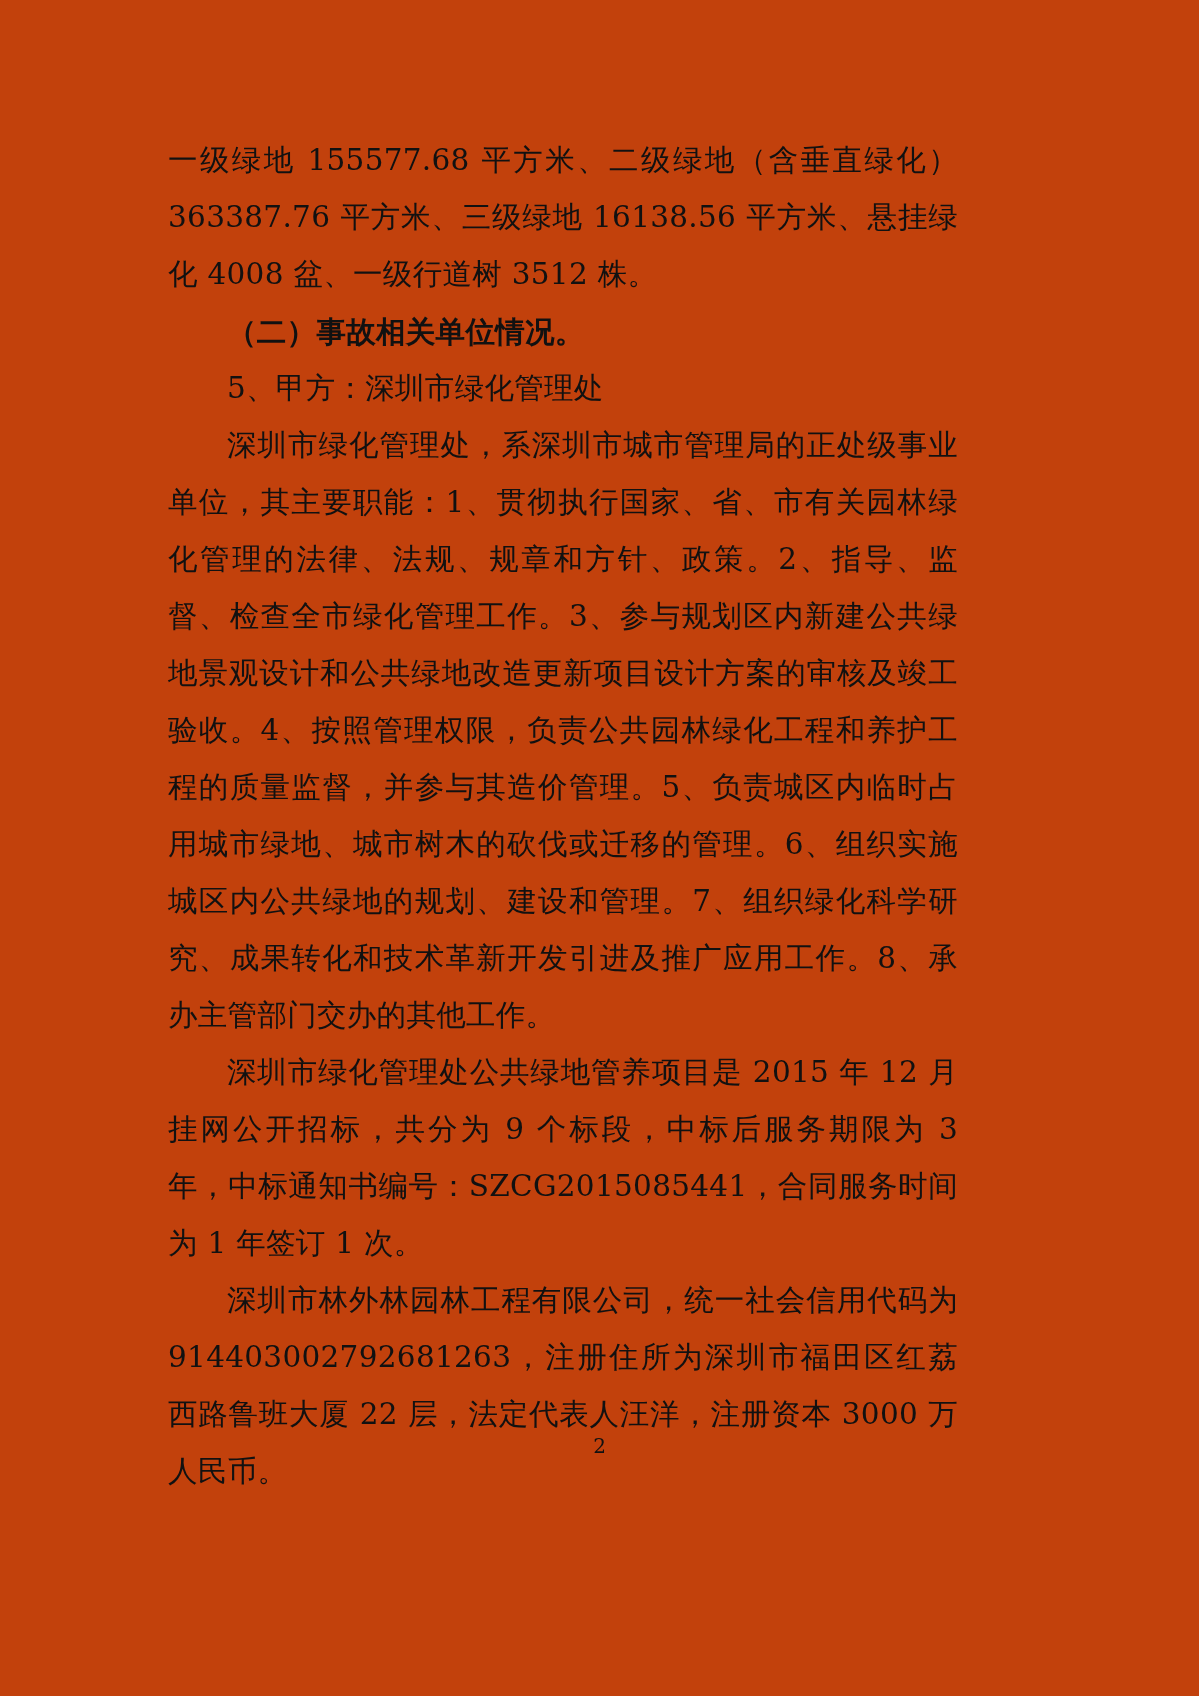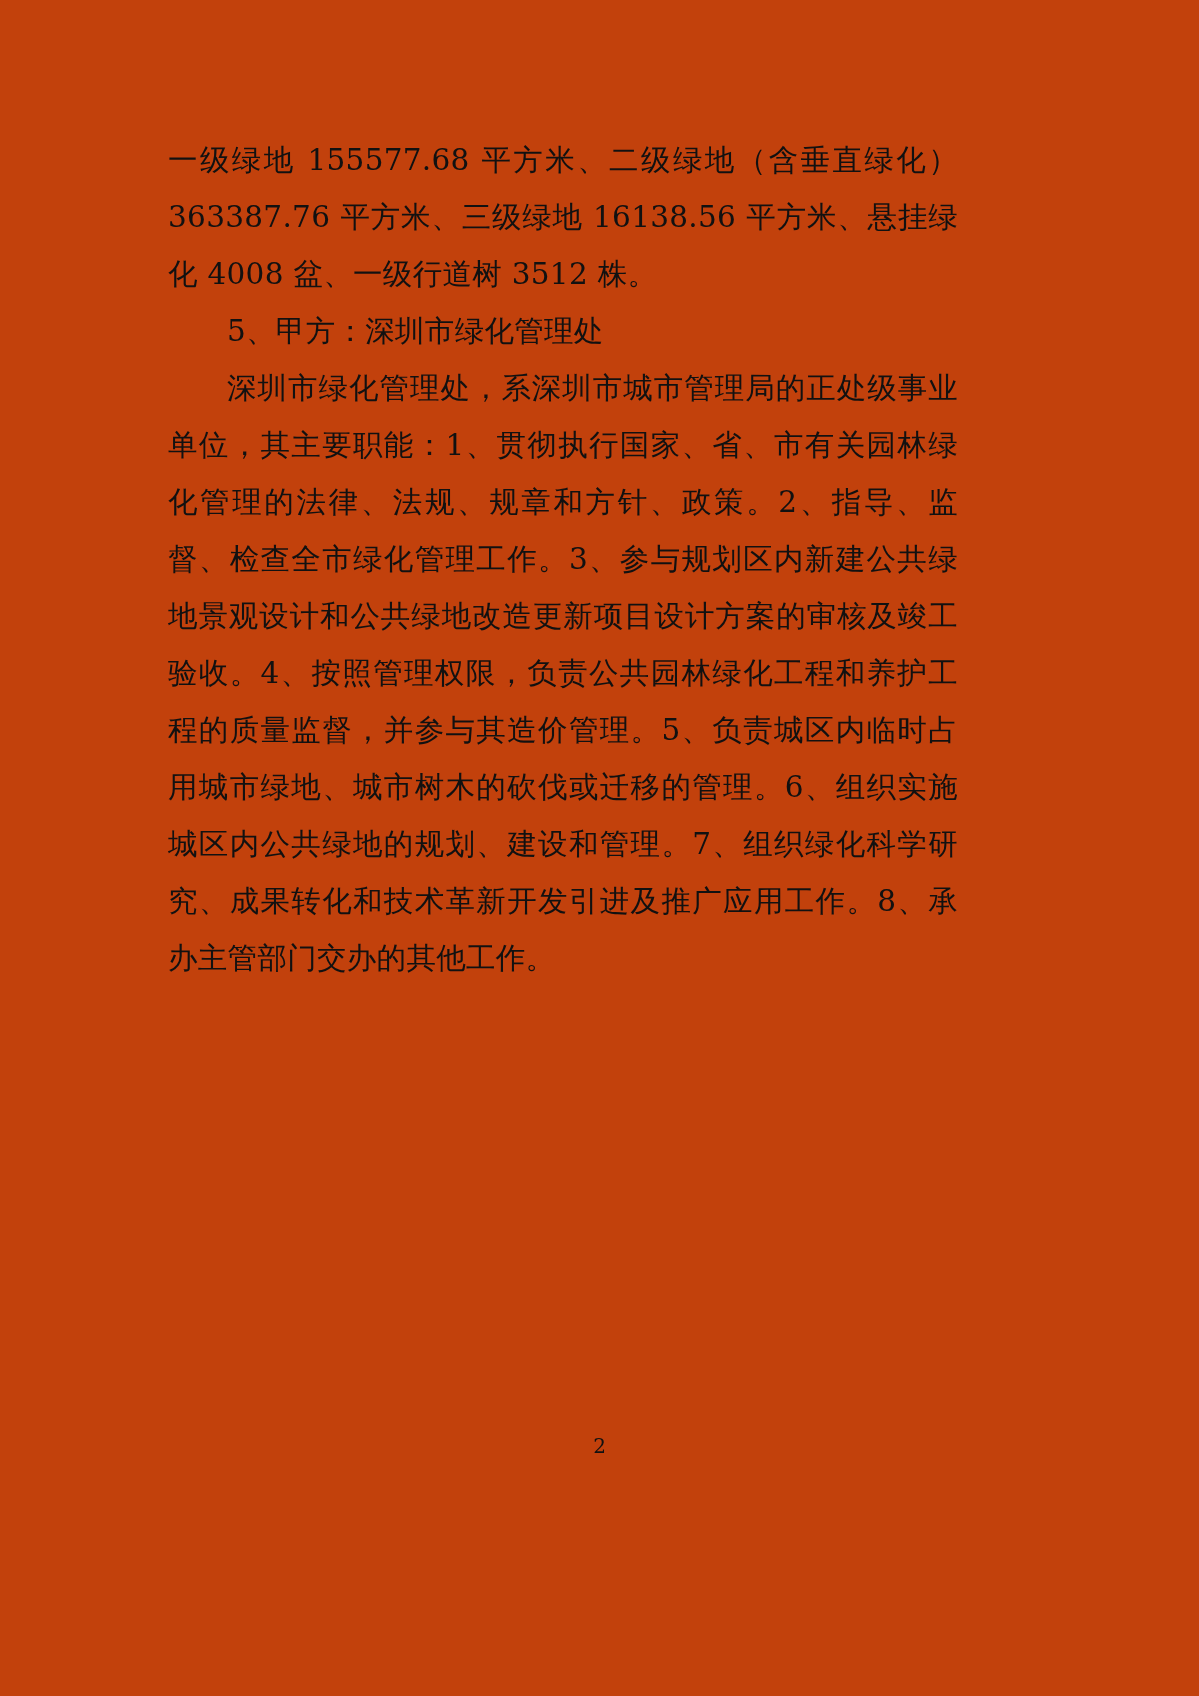--- a/index.html
+++ b/index.html
@@ -49,17 +49,20 @@
     font-size: 20px;
     color: #111111;
   }
 </style>
 </head>
 <body>
 
 <div class="page">
   <div class="content">
     <p class="para">一级绿地 155577.68 平方米、二级绿地（含垂直绿化）363387.76 平方米、三级绿地 16138.56 平方米、悬挂绿化 4008 盆、一级行道树 3512 株。</p>
+    <p class="para indent bold">（二）事故相关单位情况。</p>
     <p class="para indent">5、甲方：深圳市绿化管理处</p>
     <p class="para indent">深圳市绿化管理处，系深圳市城市管理局的正处级事业单位，其主要职能：1、贯彻执行国家、省、市有关园林绿化管理的法律、法规、规章和方针、政策。2、指导、监督、检查全市绿化管理工作。3、参与规划区内新建公共绿地景观设计和公共绿地改造更新项目设计方案的审核及竣工验收。4、按照管理权限，负责公共园林绿化工程和养护工程的质量监督，并参与其造价管理。5、负责城区内临时占用城市绿地、城市树木的砍伐或迁移的管理。6、组织实施城区内公共绿地的规划、建设和管理。7、组织绿化科学研究、成果转化和技术革新开发引进及推广应用工作。8、承办主管部门交办的其他工作。</p>
+    <p class="para indent">深圳市绿化管理处公共绿地管养项目是 2015 年 12 月挂网公开招标，共分为 9 个标段，中标后服务期限为 3 年，中标通知书编号：SZCG2015085441，合同服务时间为 1 年签订 1 次。</p>
+    <p class="para indent">深圳市林外林园林工程有限公司，统一社会信用代码为 914403002792681263，注册住所为深圳市福田区红荔西路鲁班大厦 22 层，法定代表人汪洋，注册资本 3000 万人民币。</p>
   </div>
   <div class="pagenum">2</div>
 </div>
 
 </body></html>

